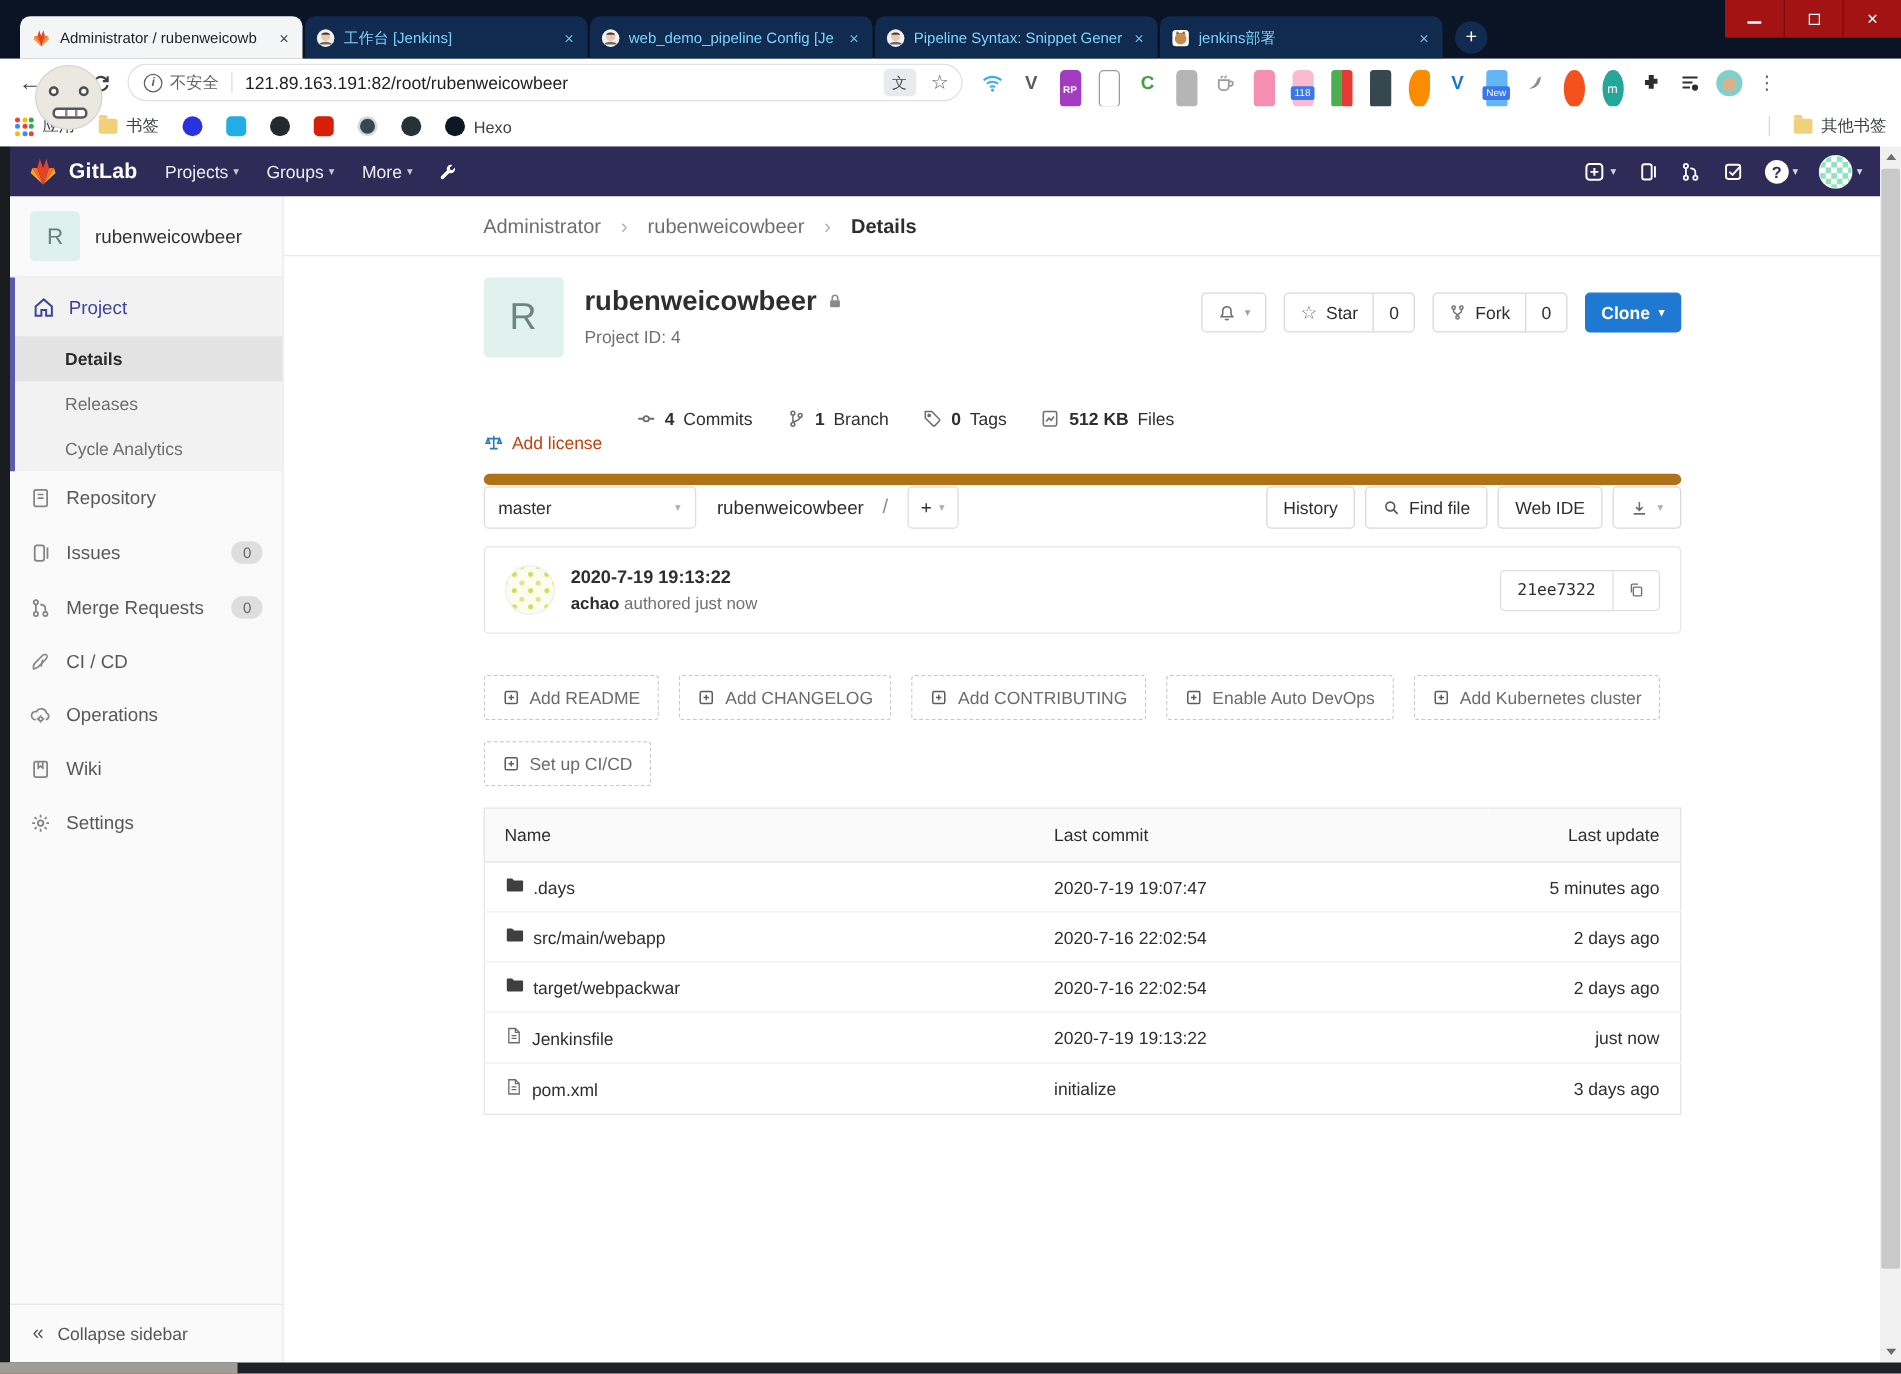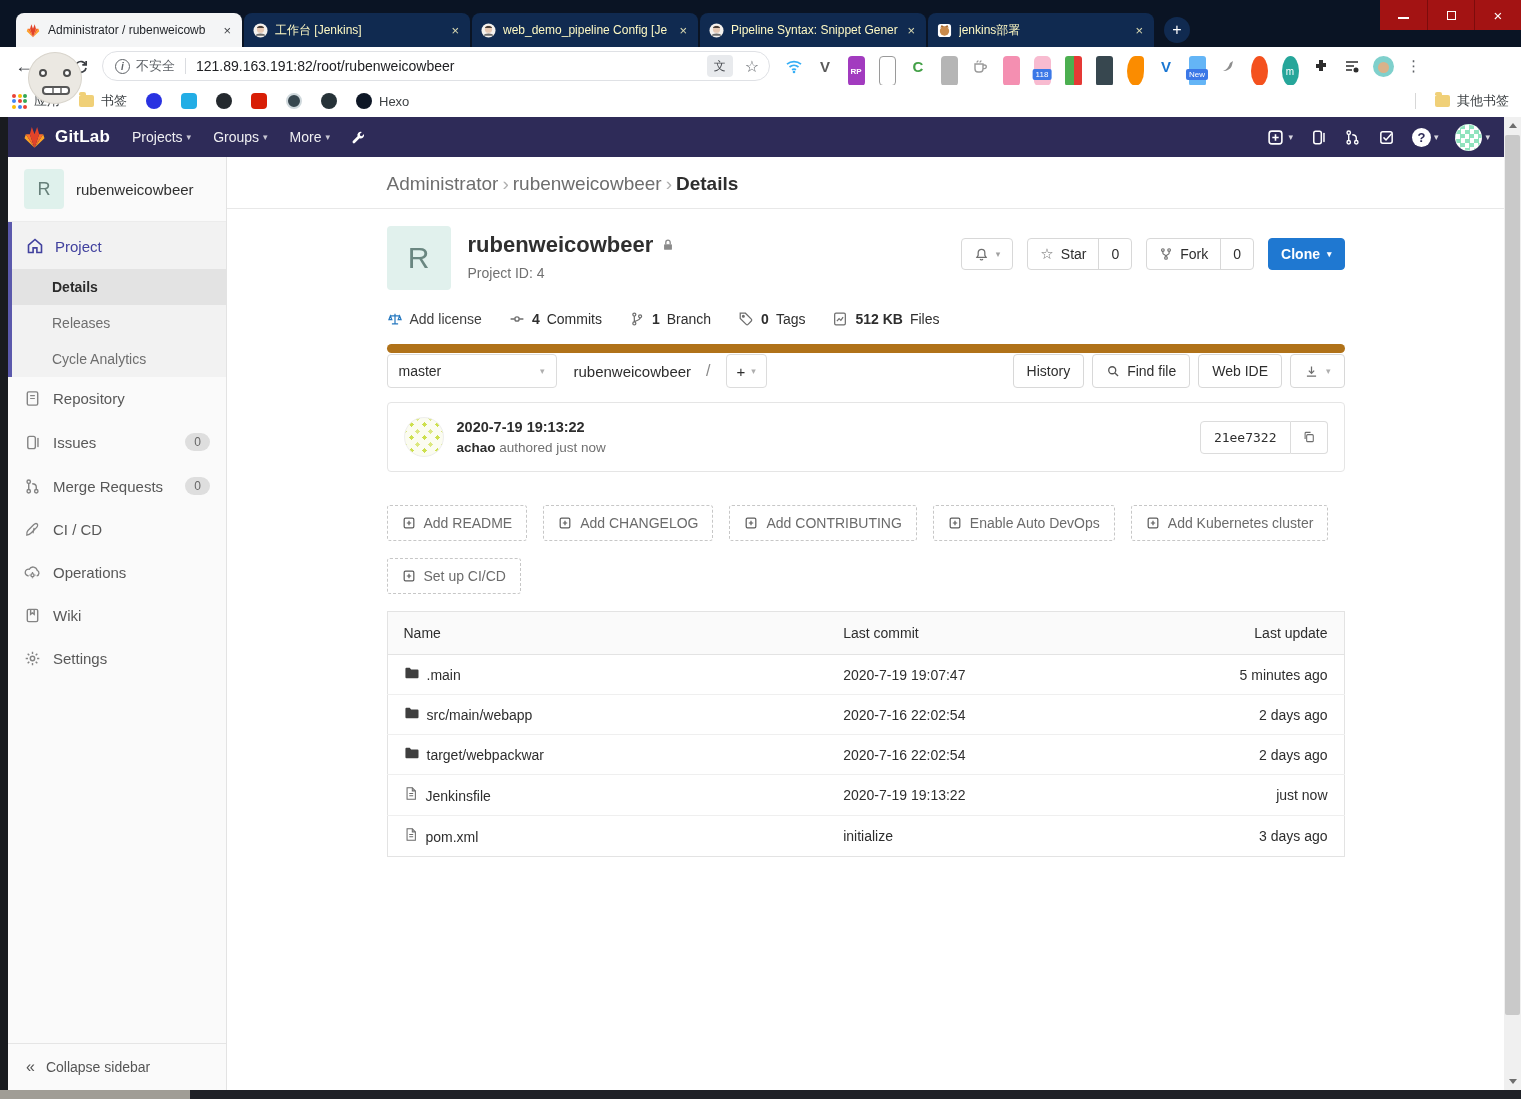--- a/index.html
+++ b/index.html
@@ -5,21 +5,21 @@
   * { margin:0; padding:0; box-sizing:border-box; }
   html,body { width:1521px; height:1099px; overflow:hidden; background:#fff;
     font-family:"Liberation Sans", sans-serif; position:relative; }
 
   
   .titlebar { position:absolute; top:0; left:0; width:1521px; height:47px; background:#0a1424; }
   .tabstrip { position:absolute; left:16px; bottom:0; display:flex; align-items:flex-end; }
   .tab { width:226px; height:34px; border-radius:8px 8px 0 0; display:flex; align-items:center;
     gap:7px; padding:0 9px; font-size:12px; cursor:default; }
   .tab.active { background:#f4f5f6; color:#1e2126; }
-  .tab.inactive { background:#102a50; color:#fef9c3; margin-left:2px; }
+  .tab.inactive { background:#102a50; color:#7dd3fc; margin-left:2px; }
   .tab-title { flex:1; white-space:nowrap; overflow:hidden; }
   .tab-close { font-size:13px; opacity:.85; padding:0 2px; }
   .newtab { width:26px; height:26px; border-radius:50%; background:#102a50; color:#fff;
     display:grid; place-items:center; margin:0 0 4px 10px; font-size:16px; }
   .win-controls { position:absolute; top:0; right:0; display:flex; background:#8f0f0f; }
   .win-btn { width:47px; height:30px; background:#a31313; color:#fff; display:grid; place-items:center; font-size:12px; }
   .win-btn + .win-btn { border-left:1px solid #7c0c0c; }
   .wb-min { width:11px; border-top:2px solid #fff; margin-top:6px; }
   .wb-max { width:9px; height:9px; border:1.5px solid #fff; }
   .wb-close { font-size:15px; line-height:1; }
@@ -107,21 +107,21 @@
   .nav-item:first-of-type { margin-top:8px; }
   .count-badge { margin-left:auto; background:#dedede; color:#666; font-size:12px; border-radius:9px; padding:2px 9px; }
   .collapse { margin-top:auto; border-top:1px solid #e5e5e5; padding:14px 18px; color:#555; font-size:14px;
     display:flex; align-items:center; gap:11px; }
   .collapse .g { font-size:16px; }
 
   
   .content { flex:1; background:#fff; overflow:hidden; }
   .container { width:958px; margin:0 auto; }
   .crumb-bar { border-bottom:1px solid #e8e8e8; }
-  .crumbs { display:flex; align-items:flex-end; gap:4px; font-size:19px; color:#6e6e6e; padding:16px 0 13px; }
+  .crumbs { display:flex; align-items:flex-end; gap:16px; font-size:16px; color:#6e6e6e; padding:16px 0 13px; }
   .crumbs .last { color:#2e2e2e; font-weight:bold; }
   .chev { color:#b0b0b0; }
 
   .proj-head { display:flex; margin-top:17px; }
   .proj-avatar { width:64px; height:64px; border-radius:4px; background:#e1f1ed; color:#6a8781; font-size:30px;
     display:grid; place-items:center; }
   .proj-meta { margin-left:17px; padding-top:6px; }
   .proj-title { font-size:22px; font-weight:bold; color:#2f2f2f; display:flex; align-items:center; gap:8px; }
   .proj-id { margin-top:7px; font-size:14px; color:#707070; }
   .proj-actions { margin-left:auto; display:flex; align-items:flex-start; gap:14px; padding-top:12px; }
@@ -130,21 +130,21 @@
   .split { display:inline-flex; height:32px; border:1px solid #d8d8d8; border-radius:4px; background:#fff;
     font-size:14px; color:#2e2e2e; align-items:stretch; }
   .split > span { display:flex; align-items:center; padding:0 12px; gap:7px; }
   .split > span + span { border-left:1px solid #d8d8d8; }
   .btn-clone { background:#1f78d1; border-color:#1f78d1; color:#fff; font-weight:bold; }
   .btn-clone .caret { opacity:1; }
 
   .stats { display:flex; align-items:center; gap:27px; margin-top:21px; font-size:14px; color:#2e2e2e; }
   .stat { display:flex; align-items:center; gap:7px; }
   .stat svg { color:#6e6e6e; }
-  .link { color:#404040; }
+  .link { color:#c2410c;margin-top:39px; }
   .lang-bar { margin-top:17px; height:9px; border-radius:5px; background:#b07219; }
 
   .tree-row { display:flex; align-items:center; gap:13px; margin-top:1px; }
   .select { width:170px; height:34px; border:1px solid #dcdcdc; border-radius:4px; display:flex; align-items:center;
     justify-content:space-between; padding:0 11px; font-size:14px; color:#2e2e2e; background:#fff; }
   .select .caret { color:#9a9a9a; }
   .tree-path { font-size:15px; color:#2e2e2e; margin-left:4px; }
   .tree-sep { color:#8a8a8a; margin:0 2px; }
   .plus-btn { height:34px; border:1px solid #dcdcdc; border-radius:4px; display:flex; align-items:center;
     gap:6px; padding:0 10px; font-size:15px; color:#2e2e2e; background:#fff; }
@@ -790,21 +790,21 @@
           <tr>
             <th>Name</th>
             <th>Last commit</th>
             <th class="r">Last update</th>
           </tr>
         </thead>
         <tbody>
           <tr>
             <td class="name"><svg width="15" height="14" viewBox="0 0 16 15">
                   <path d="M1.5 3c0-.6.4-1 1-1h3.6l1.5 1.7h6.9c.6 0 1 .4 1 1V12c0 .6-.4 1-1 1h-12c-.6 0-1-.4-1-1z" fill="#3f3f3f"></path>
-                </svg><span>.main</span></td>
+                </svg><span>.days</span></td>
             <td class="commit">2020-7-19 19:07:47</td>
             <td class="r">5 minutes ago</td>
           </tr>
           <tr>
             <td class="name"><svg width="15" height="14" viewBox="0 0 16 15">
                   <path d="M1.5 3c0-.6.4-1 1-1h3.6l1.5 1.7h6.9c.6 0 1 .4 1 1V12c0 .6-.4 1-1 1h-12c-.6 0-1-.4-1-1z" fill="#3f3f3f"></path>
                 </svg><span>src/main/webapp</span></td>
             <td class="commit">2020-7-16 22:02:54</td>
             <td class="r">2 days ago</td>
           </tr>

